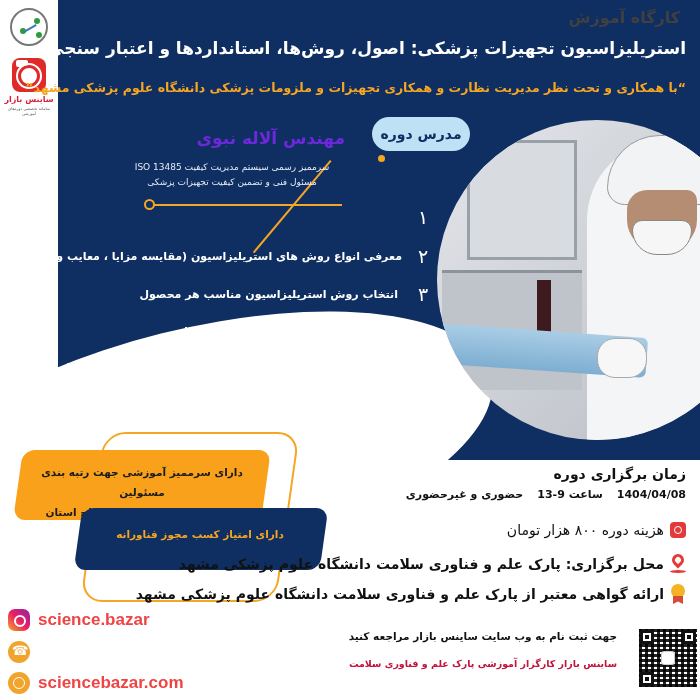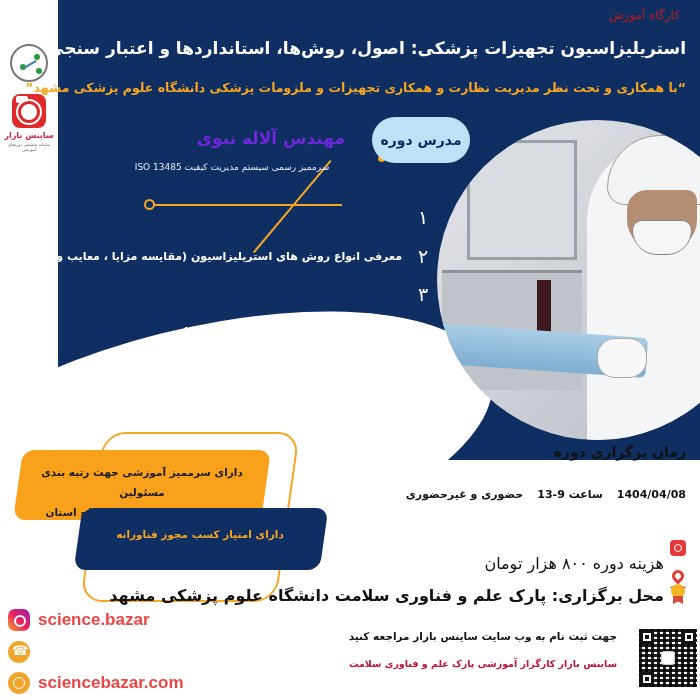--- a/index.html
+++ b/index.html
@@ -1,68 +1,68 @@
 <!DOCTYPE html>
 <html><head>
   <meta charset="utf-8">
   <style>
     * { box-sizing: border-box; margin: 0; padding: 0; }
     html, body { width: 700px; height: 700px; overflow: hidden; background: #ffffff; }
     body { position: relative; font-family: "DejaVu Sans", sans-serif; color: #111; }
 
-    .logo-strip { position: absolute; left: 0; top: 0; width: 58px; height: 120px; background: #ffffff; margin-top: 36px; }
+    .logo-strip { position: absolute; left: 0; top: 0; width: 58px; height: 120px; background: #ffffff; }
     .logo-circle { position: absolute; left: 10px; top: 8px; width: 38px; height: 38px; border-radius: 50%; border: 2px solid #777; background: #fff; }
     .logo-circle .node { position: absolute; width: 6px; height: 6px; border-radius: 50%; background: #2e9a3e; }
     .logo-circle .line { position: absolute; height: 1.5px; background: #3a7ab8; transform-origin: left center; }
     .logo-app { position: absolute; left: 12px; top: 58px; width: 34px; height: 34px; border-radius: 8px; background: #e02a2a; }
     .logo-app .inner { position: absolute; left: 6px; top: 7px; width: 22px; height: 22px; border-radius: 50%; background: #fff; border: 3px solid #e02a2a; outline: 2px solid #fff; }
     .logo-app .notch { position: absolute; left: 4px; top: 2px; width: 12px; height: 7px; background: #fff; border-radius: 2px; }
     .logo-text { position: absolute; left: 4px; top: 95px; width: 50px; font-size: 8px; font-weight: bold; color: #d81f3c; text-align: center; direction: rtl; }
     .logo-sub { position: absolute; left: 2px; top: 106px; width: 54px; font-size: 4px; color: #555; text-align: center; direction: rtl; }
 
     .blue-panel { position: absolute; left: 58px; top: 0; width: 642px; height: 460px; background: #0f2e62; border-bottom-left-radius: 30px; }
     .blue-curve { position: absolute; left: -120px; top: 330px; width: 620px; height: 240px; border-radius: 50%; background: #ffffff; transform: rotate(-14deg); }
     .blue-low { position: absolute; left: 0; top: 0; width: 700px; height: 460px; overflow: hidden; }
 
-    .top-label { position: absolute; right: 20px; top: 8px; font-size: 12px; color: #b91c1c; direction: rtl; }
+    .top-label { position: absolute; right: 20px; top: 8px; font-size: 16px; color: #404040; direction: rtl; font-weight: bold; }
     .main-title { position: absolute; right: 14px; top: 38px; font-size: 17px; font-weight: bold; color: #ffffff; direction: rtl; white-space: nowrap; }
     .subtitle { position: absolute; right: 14px; top: 80px; font-size: 12.5px; font-weight: bold; color: #f5a623; direction: rtl; white-space: nowrap; }
 
     .photo-circle { position: absolute; left: 437px; top: 120px; width: 320px; height: 320px; border-radius: 50%; background: linear-gradient(135deg, #e4e6ea 0%, #c9ccd2 60%, #b8bcc4 100%); overflow: hidden; }
     .photo-circle .door { position: absolute; left: 30px; top: 20px; width: 110px; height: 120px; border: 3px solid #9aa0a8; background: #d8dbe0; }
     .photo-circle .rack { position: absolute; left: 5px; top: 150px; width: 140px; height: 120px; background: #bfc3ca; border-top: 3px solid #8d939b; }
     .photo-circle .rack-dark { position: absolute; left: 100px; top: 160px; width: 14px; height: 90px; background: #3c1a1e; }
     .photo-circle .person { position: absolute; left: 150px; top: 20px; width: 200px; height: 300px; background: #f4f5f7; border-radius: 80px 80px 0 0; }
     .photo-circle .cap { position: absolute; left: 170px; top: 15px; width: 130px; height: 70px; background: #f2f3f5; border-radius: 60px 60px 20px 20px; border: 1px solid #999; }
     .photo-circle .face { position: absolute; left: 190px; top: 70px; width: 70px; height: 60px; background: #b58d72; border-radius: 20px 10px 30px 30px; }
     .photo-circle .mask { position: absolute; left: 195px; top: 100px; width: 60px; height: 35px; background: #f6f6f6; border-radius: 10px 10px 25px 25px; border: 1px solid #888; }
     .photo-circle .tray { position: absolute; left: -20px; top: 210px; width: 230px; height: 40px; background: linear-gradient(180deg, #a9cde6, #7eaed1); transform: rotate(4deg); border-radius: 6px; }
     .photo-circle .glove { position: absolute; left: 160px; top: 218px; width: 50px; height: 40px; background: #f7f7f7; border-radius: 18px; border: 1px solid #aaa; }
 
-    .teacher-badge { position: absolute; left: 372px; top: 117px; width: 98px; height: 46px; border-radius: 23px; background: #bfe1f6; display: flex; align-items: center; justify-content: center; font-size: 14px; font-weight: bold; color: #0f2e62; direction: rtl; }
+    .teacher-badge { position: absolute; left: 372px; top: 117px; width: 98px; height: 34px; border-radius: 23px; background: #bfe1f6; display: flex; align-items: center; justify-content: center; font-size: 14px; font-weight: bold; color: #0f2e62; direction: rtl; }
     .connector-diag { position: absolute; left: 330px; top: 160px; width: 2px; height: 120px; background: #f5a623; transform-origin: top left; transform: rotate(40deg); }
     .connector-dot-top { position: absolute; left: 378px; top: 155px; width: 7px; height: 7px; border-radius: 50%; background: #f5a623; }
     .connector-h { position: absolute; left: 150px; top: 204px; width: 192px; height: 2px; background: #f5a623; }
     .connector-dot-left { position: absolute; left: 144px; top: 199px; width: 11px; height: 11px; border-radius: 50%; border: 2px solid #f5a623; background: #0f2e62; }
 
     .teacher-name { position: absolute; right: 355px; top: 128px; font-size: 17px; font-weight: bold; color: #6d28d9; direction: rtl; white-space: nowrap; }
     .teacher-cred { position: absolute; right: 353px; top: 160px; width: 230px; font-size: 9px; color: #e6ebf3; direction: rtl; text-align: center; line-height: 15px; }
     .topic-row { position: absolute; right: 0; display: flex; align-items: center; direction: rtl; }
 
     .orange-outline { position: absolute; left: 92px; top: 432px; width: 196px; height: 170px; border: 2px solid #f5a623; border-radius: 22px; transform: skewX(-8deg); }
     .orange-box { position: absolute; left: 18px; top: 450px; width: 248px; height: 70px; background: #f9a11b; border-radius: 12px; transform: skewX(-8deg); }
     .orange-box-text { position: absolute; left: 26px; top: 462px; width: 232px; font-size: 10.5px; font-weight: bold; color: #1c1c1c; direction: rtl; text-align: center; line-height: 20px; }
     .navy-box { position: absolute; left: 78px; top: 508px; width: 246px; height: 62px; background: #0f2e62; border-radius: 12px; transform: skewX(-8deg); }
     .navy-box-text { position: absolute; left: 90px; top: 528px; width: 220px; font-size: 10.5px; font-weight: bold; color: #f5a623; direction: rtl; text-align: center; }
 
-    .schedule-title { position: absolute; right: 14px; top: 444px; font-size: 14px; font-weight: bold; color: #111; direction: rtl; }
+    .schedule-title { position: absolute; right: 14px; top: 466px; font-size: 14px; font-weight: bold; color: #111; direction: rtl; }
     .schedule-row { position: absolute; right: 14px; top: 488px; display: flex; direction: rtl; gap: 14px; font-size: 11px; font-weight: bold; color: #111; white-space: nowrap; }
 
     .info-row { position: absolute; right: 14px; display: flex; direction: rtl; align-items: center; gap: 6px; white-space: nowrap; }
-    .info-row .label { font-size: 16px; font-weight: bold; color: #111; margin-top: 32px; }
+    .info-row .label { font-size: 14px; font-weight: bold; color: #111; }
     .info-row.fee .label { font-weight: normal; }
     .icon-fee { width: 16px; height: 16px; border-radius: 4px; background: #e23a3a; position: relative; }
     .icon-fee::after { content: ""; position: absolute; left: 4px; top: 4px; width: 6px; height: 6px; border: 1.5px solid #fff; border-radius: 50%; }
     .icon-pin { width: 16px; height: 20px; position: relative; }
     .icon-pin .head { position: absolute; left: 2px; top: 0; width: 12px; height: 12px; border-radius: 50% 50% 50% 0; transform: rotate(-45deg); border: 3px solid #e53935; }
     .icon-pin .base { position: absolute; left: 0; top: 16px; width: 16px; height: 3px; border-radius: 50%; background: #e53935; }
     .icon-medal { width: 16px; height: 20px; position: relative; }
     .icon-medal .disc { position: absolute; left: 1px; top: 0; width: 14px; height: 14px; border-radius: 50%; background: #f3b325; }
     .icon-medal .ribbon { position: absolute; left: 3px; top: 12px; width: 10px; height: 8px; background: #d84a3a; clip-path: polygon(0 0, 100% 0, 100% 100%, 50% 70%, 0 100%); }
 
@@ -125,32 +125,34 @@
 </div>
 
 <div class="connector-diag"></div>
 <div class="connector-h"></div>
 <div class="connector-dot-top"></div>
 <div class="connector-dot-left"></div>
 <div class="teacher-badge">مدرس دوره</div>
 <div class="teacher-name">مهندس آلاله نبوی</div>
 <div class="teacher-cred">
   <div>سرممیز رسمی سیستم مدیریت کیفیت ISO 13485</div>
+  <div>مسئول فنی و تضمین کیفیت تجهیزات پزشکی</div>
 </div>
 
 <div>
   <div class="topic-row" style="right:262px;top:206px;">
     <span class="topic-num" style="width:30px;font-size:19px;color:#fff;text-align:center;">١</span>
   </div>
   <div class="topic-row" style="right:262px;top:245px;">
     <span style="width:30px;font-size:19px;color:#fff;text-align:center;">٢</span>
     <span style="font-size:11px;font-weight:bold;color:#fff;white-space:nowrap;margin-right:6px;">معرفی انواع روش های استریلیزاسیون (مقایسه مزایا ، معایب و کاربرد هر روش)</span>
   </div>
   <div class="topic-row" style="right:262px;top:283px;">
     <span style="width:30px;font-size:19px;color:#fff;text-align:center;">٣</span>
+    <span style="font-size:11px;font-weight:bold;color:#fff;white-space:nowrap;margin-right:10px;">انتخاب روش استریلیزاسیون مناسب هر محصول</span>
   </div>
   <div class="topic-row" style="right:262px;top:320px;">
     <span style="width:30px;font-size:19px;color:#fff;text-align:center;">٤</span>
     <span style="font-size:11px;font-weight:bold;color:#fff;white-space:nowrap;margin-right:10px;">الزامات قانونی و استانداردهای بین‌المللی</span>
   </div>
   <div class="topic-row" style="right:262px;top:356px;">
     <span style="width:30px;font-size:19px;color:#fff;text-align:center;">٥</span>
     <span style="font-size:11px;font-weight:bold;color:#fff;white-space:nowrap;margin-right:10px;">تست‌های بیولوژیکی، شیمیایی و فیزیکی صحه‌گذاری محصول استریل</span>
   </div>
   <div class="topic-row" style="right:262px;top:393px;">
@@ -184,20 +186,21 @@
       <span class="head"></span>
       <span class="base"></span>
     </span>
   <span class="label">محل برگزاری: پارک علم و فناوری سلامت دانشگاه علوم پزشکی مشهد</span>
 </div>
 <div class="info-row" style="top:584px;">
   <span class="icon-medal">
       <span class="disc"></span>
       <span class="ribbon"></span>
     </span>
+  <span class="label">ارائه گواهی معتبر از پارک علم و فناوری سلامت دانشگاه علوم پزشکی مشهد</span>
 </div>
 
 <div class="contact" style="top:609px;">
   <span class="cicon ic-insta"></span>
   <span class="ctext">science.bazar</span>
 </div>
 <div class="contact" style="top:641px;">
   <span class="cicon ic-phone"></span>
 </div>
 <div class="contact" style="top:672px;">

